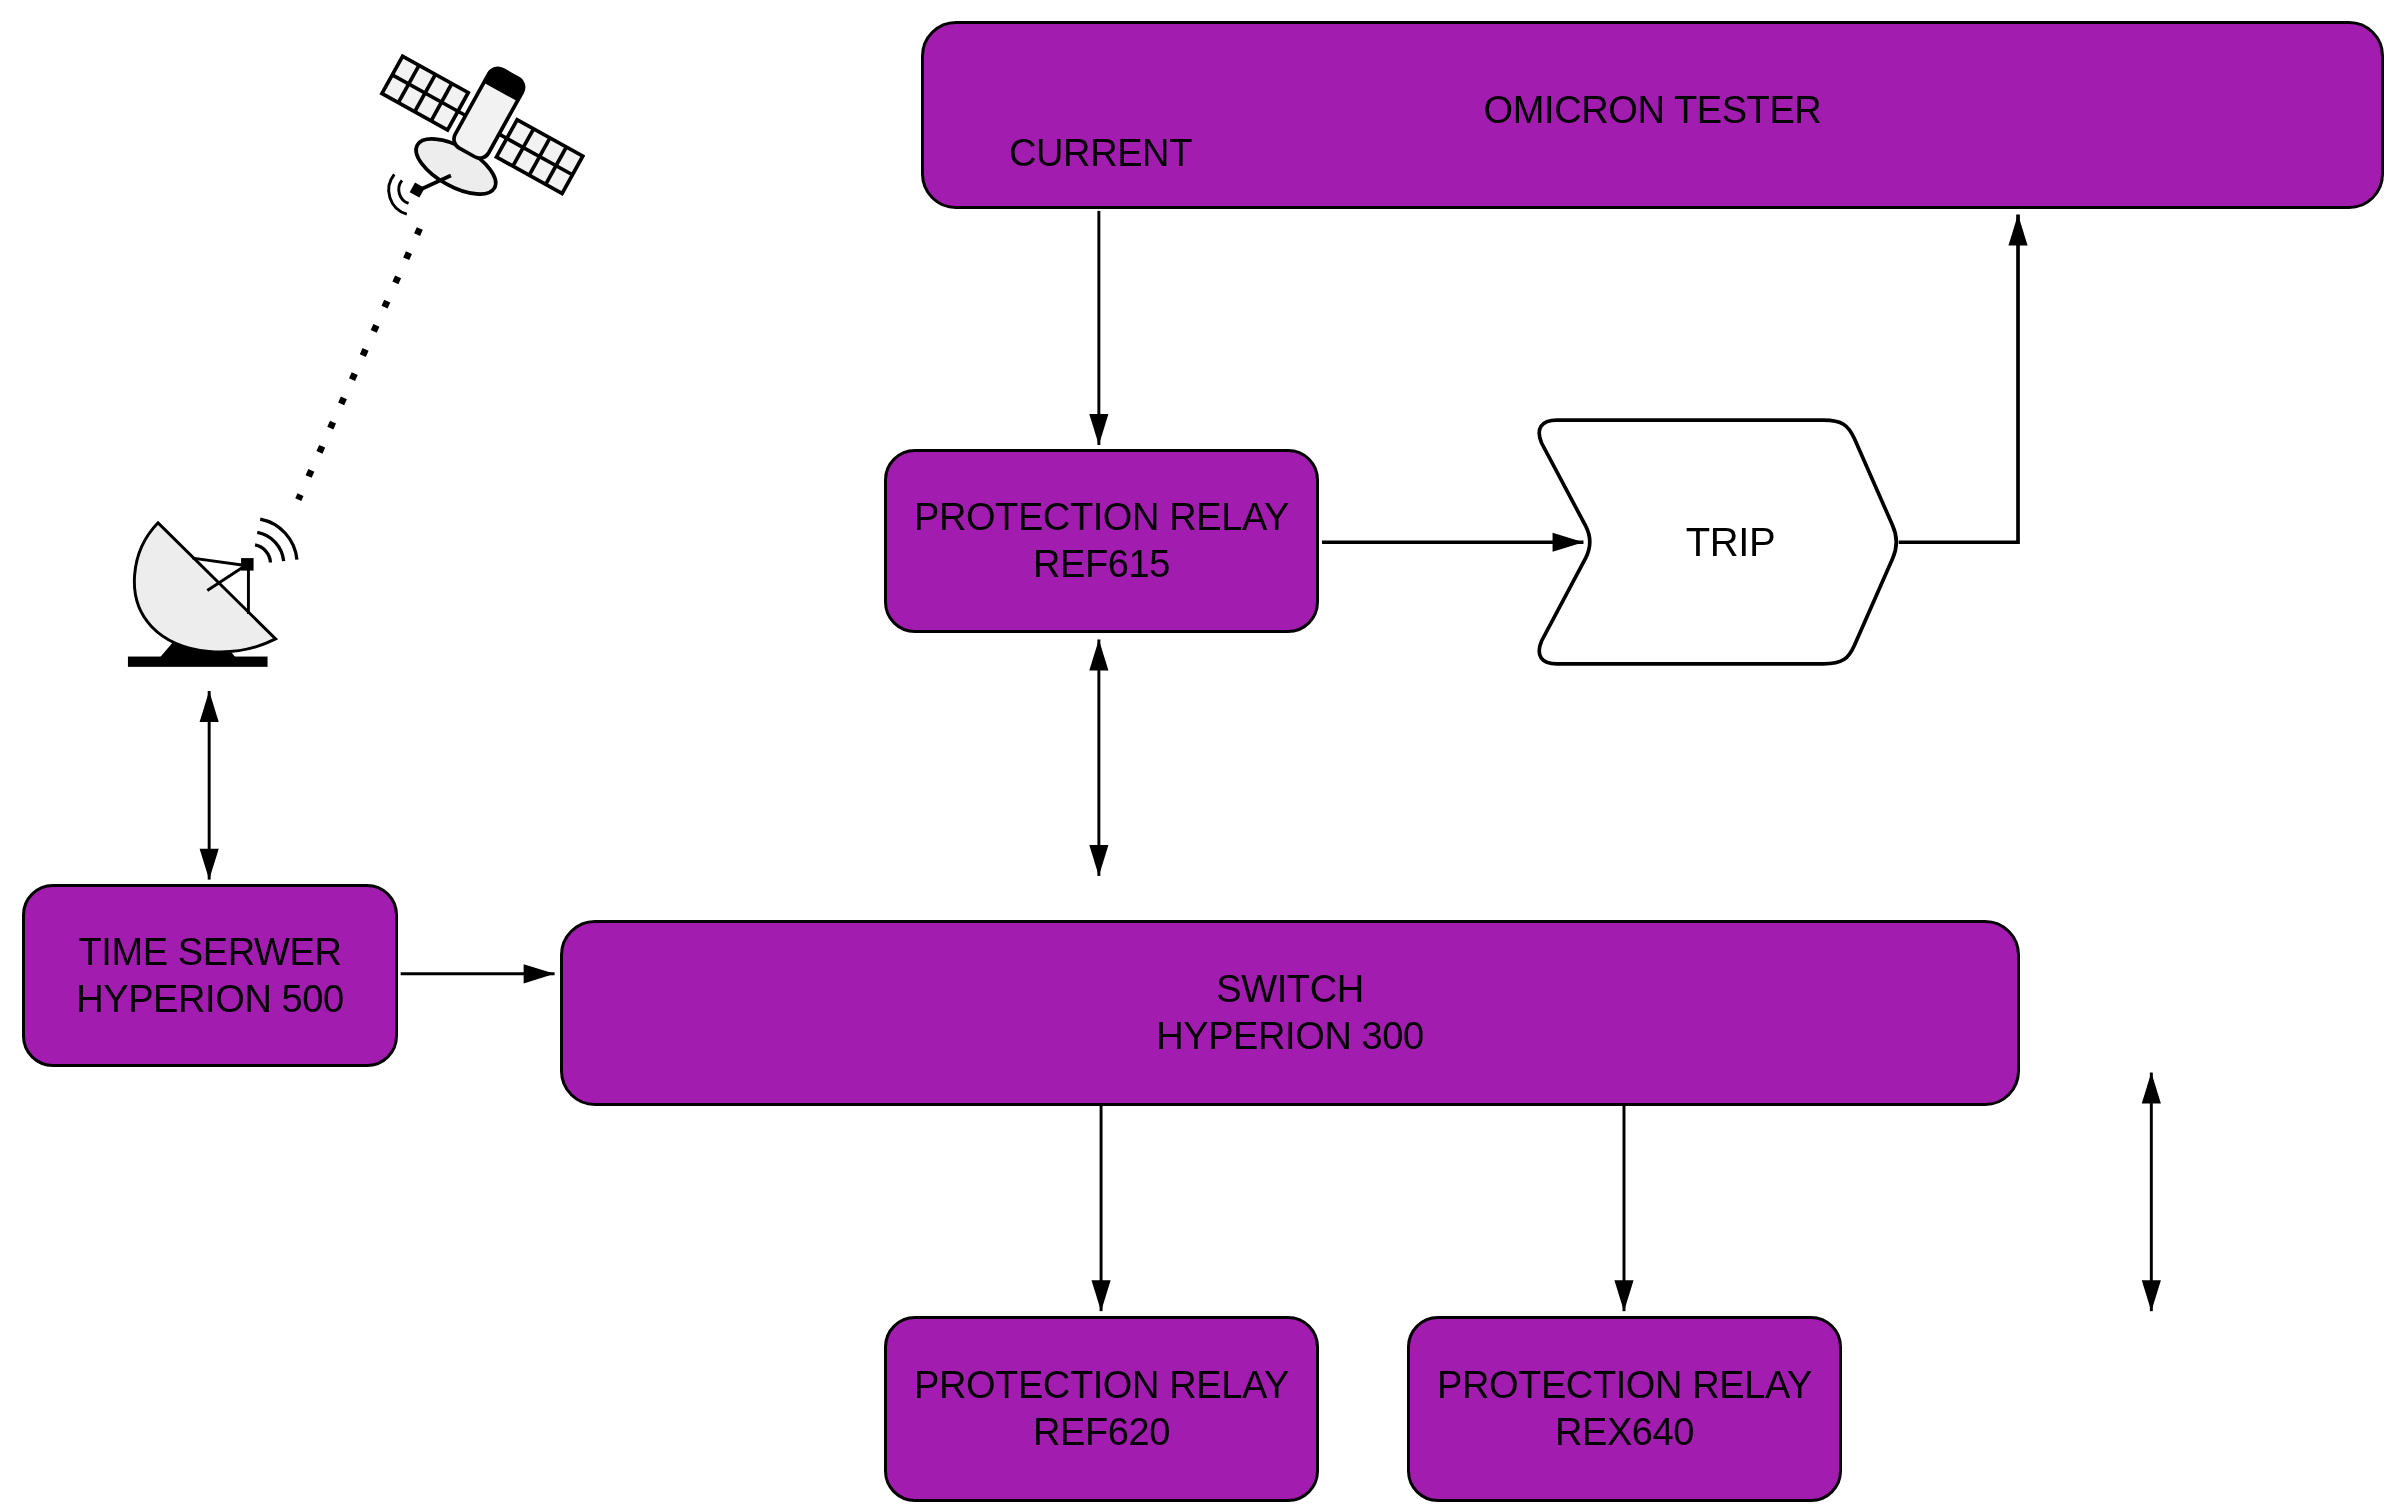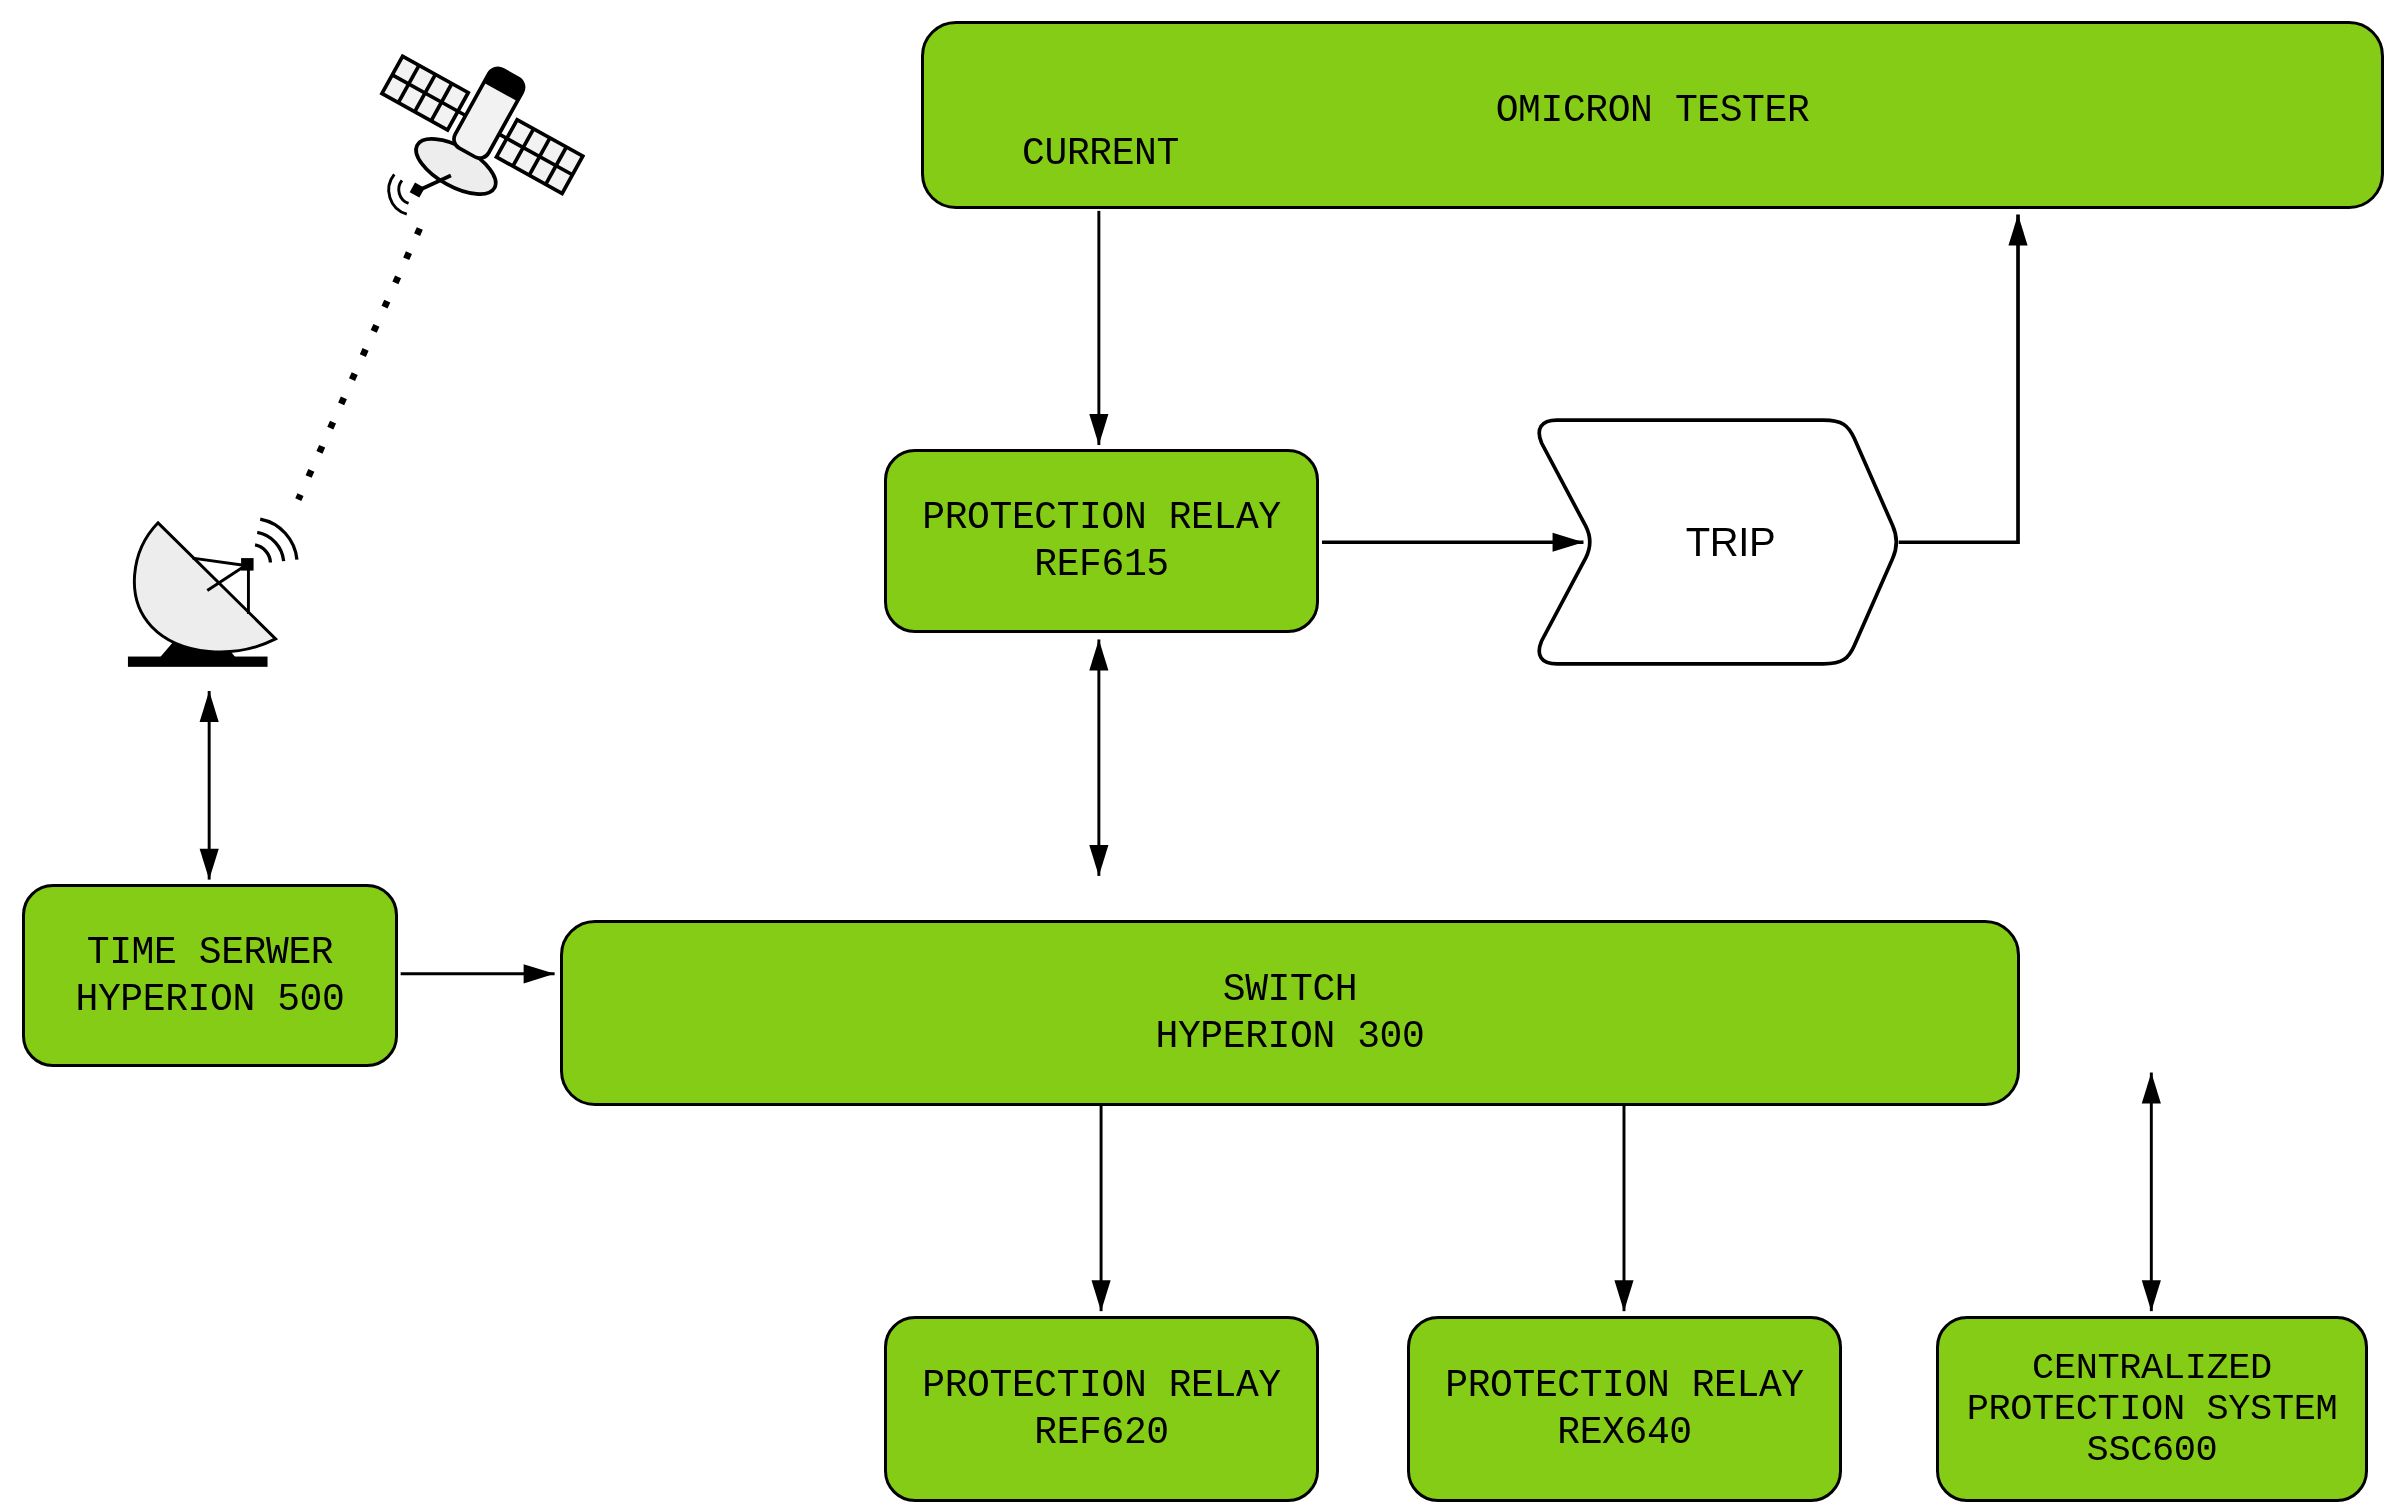--- a/index.html
+++ b/index.html
@@ -7,33 +7,32 @@
     position:relative;
     width:2401px;height:1508px;
     background:#ffffff;
     font-family:"Liberation Sans", sans-serif;
     color:#000000;
     overflow:hidden;
     letter-spacing:-0.4px;
   }
   .node{
     position:absolute;
-    background:#84cc16;
+    background:#a21caf;
     border:3.7px solid #000000;
     border-radius:31px;
     box-sizing:border-box;
     display:flex;
     flex-direction:column;
     align-items:center;
     justify-content:center;
     text-align:center;
     font-size:38px;
     line-height:47px;
     white-space:nowrap;
-    font-family:Liberation Mono, monospace;
   }
   .node.big{border-radius:35px;}
   .abs{position:absolute;}
   svg{display:block;}
   #connector-layer{position:absolute;left:0;top:0;}
   .conn{stroke:#000000;fill:none;}
   .txt-center{text-align:center;}
   #trip-label{
     position:absolute;left:1598px;top:519px;width:265px;
     text-align:center;font-size:40px;line-height:47px;
@@ -134,20 +133,15 @@
   <div class="node" id="ref620" style="left:884px;top:1316px;width:435px;height:186px;">
     <div class="line">PROTECTION RELAY</div>
     <div class="line">REF620</div>
   </div>
 
   <div class="node" id="rex640" style="left:1407px;top:1316px;width:435px;height:186px;">
     <div class="line">PROTECTION RELAY</div>
     <div class="line">REX640</div>
   </div>
 
-  <div class="node" id="ssc600" style="left:1936px;top:1316px;width:432px;height:186px;">
-    <div class="line">CENTRALIZED</div>
-    <div class="line">PROTECTION SYSTEM</div>
-    <div class="line">SSC600</div>
-  </div>
 
 </div>
 
 
 </body></html>

